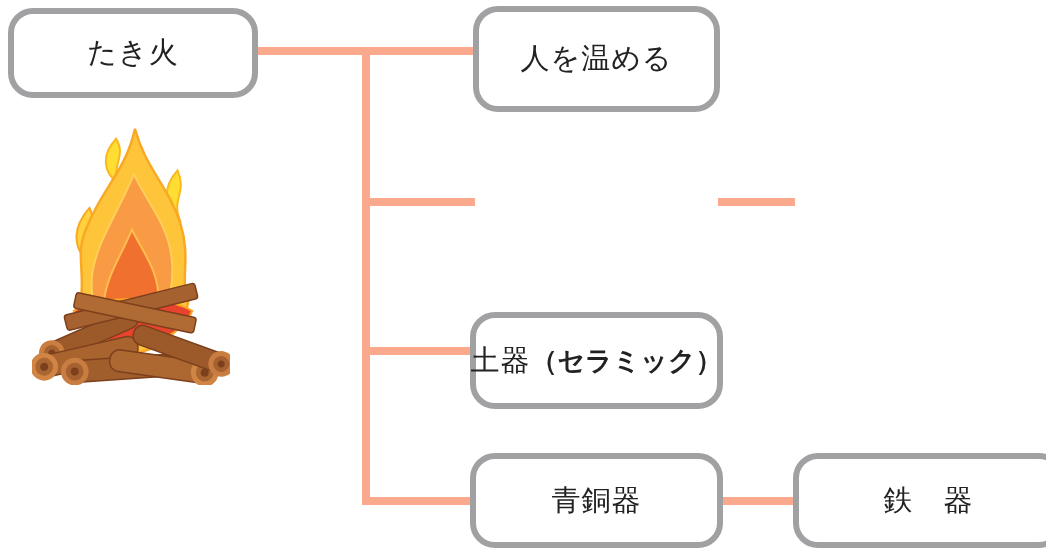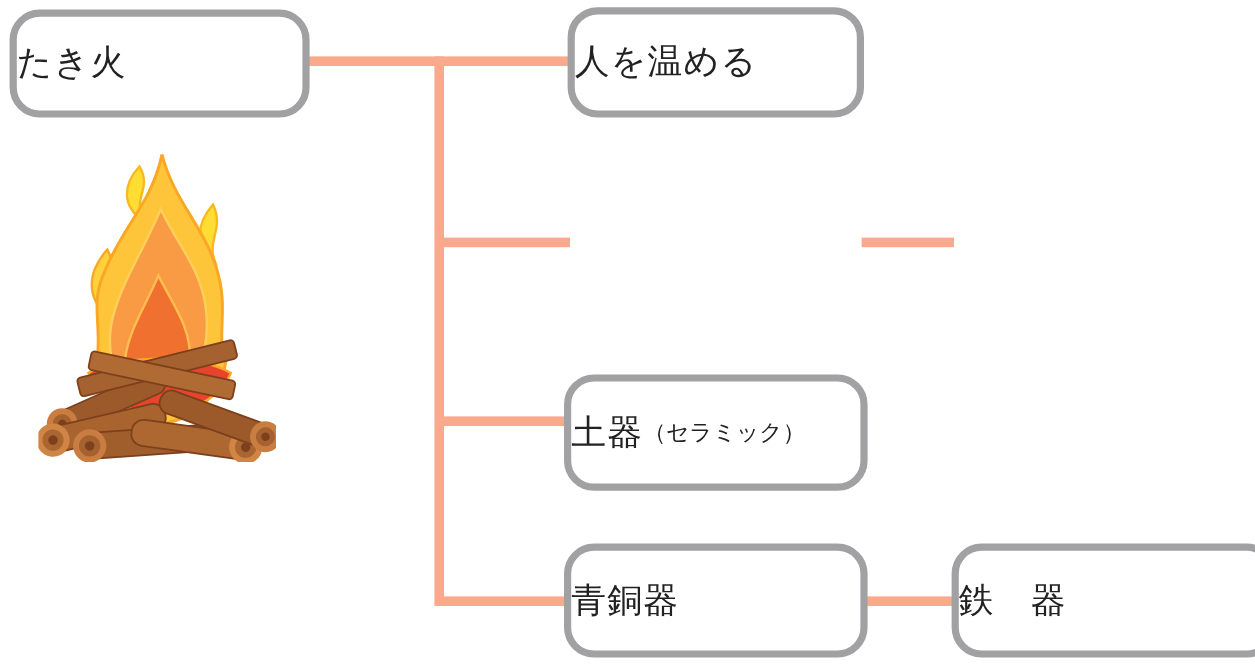--- a/index.html
+++ b/index.html
@@ -22,29 +22,31 @@
     z-index:1;
   }
   .node{
     position:absolute;
     box-sizing:border-box;
     background:var(--node-fill);
     border:6px solid var(--node-border);
     border-radius:25px;
     display:flex;
     align-items:center;
+    justify-content:center;
     z-index:2;
     color:var(--text);
     font-size:29px;
     letter-spacing:1px;
     white-space:nowrap;
   }
   .node .sub{
-    font-size:19px;
+    font-size:27px;
     letter-spacing:0;
+    font-weight:bold;
   }
   .fire-wrap{
     position:absolute;
     left:32px;top:113px;
     width:198px;height:272px;
     background:#ffffff;
     z-index:2;
   }
   .fire-wrap svg{display:block;width:100%;height:100%;}
 </style>
@@ -58,21 +60,21 @@
   <div class="connector" style="left:366px;top:198px;width:109px;height:8px;"></div>
   <div class="connector" style="left:718px;top:198px;width:77px;height:8px;"></div>
   <div class="connector" style="left:366px;top:347px;width:106px;height:8px;"></div>
   <div class="connector" style="left:366px;top:497px;width:106px;height:8px;"></div>
   <div class="connector" style="left:721px;top:497px;width:74px;height:8px;"></div>
 
   <div class="node" style="left:8px;top:8px;width:250px;height:90px;">
     <span>たき火</span>
   </div>
 
-  <div class="node" style="left:473px;top:6px;width:247px;height:92px;">
+  <div class="node" style="left:473px;top:6px;width:247px;height:106px;">
     <span>人を温める</span>
   </div>
 
 
 
   <div class="node" style="left:470px;top:312px;width:253px;height:97px;">
     <span>土器</span>
       <span class="sub">（セラミック）</span>
   </div>
 

